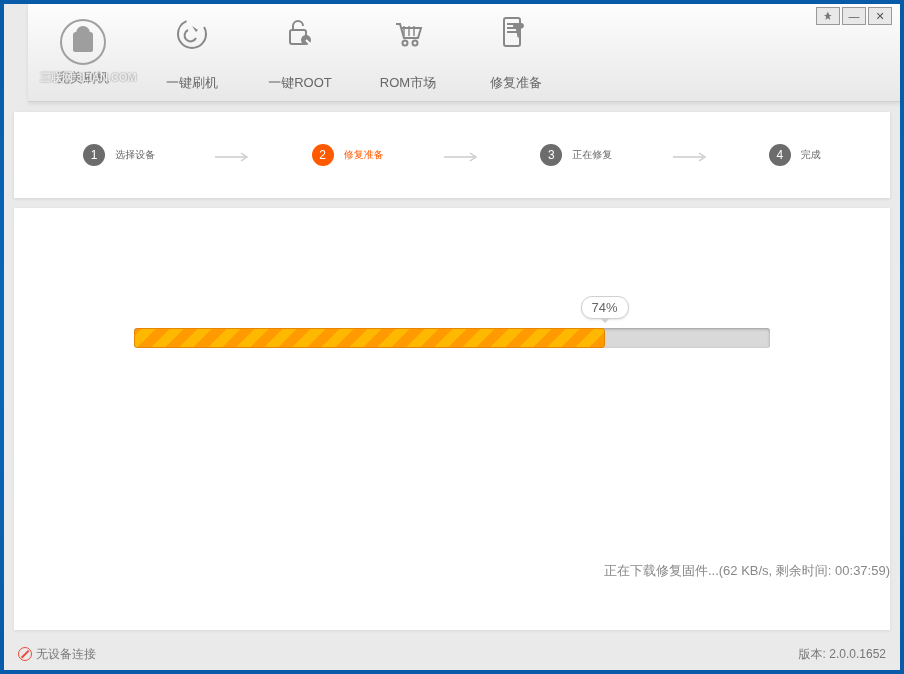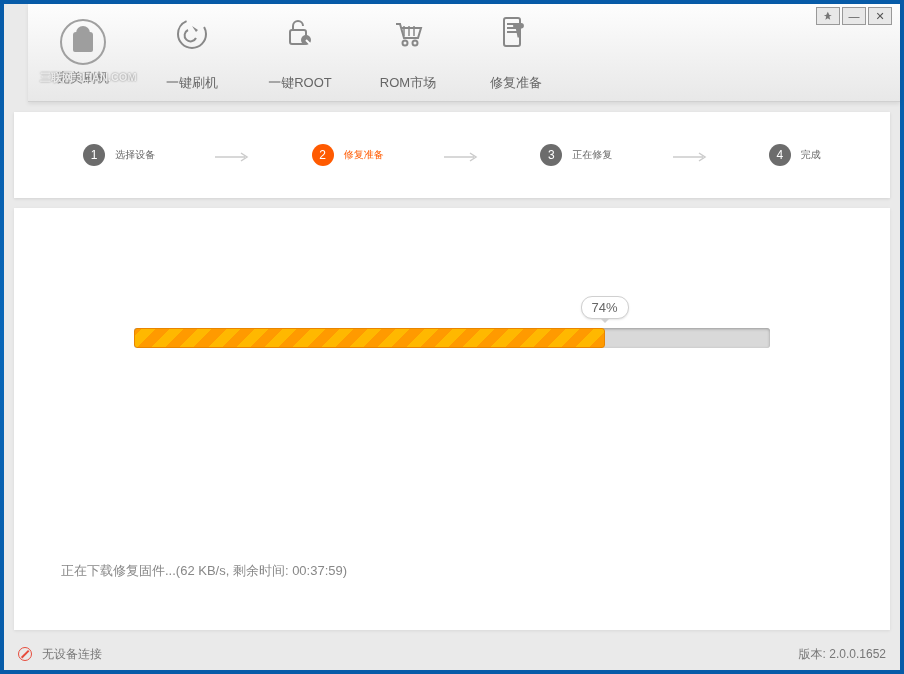--- a/index.html
+++ b/index.html
@@ -218,42 +218,42 @@
     #ffb800 20px
   );
   border: 1px solid #e88500;
   border-radius: 3px;
 }
 .status-text {
   position: absolute;
   bottom: 50px;
   left: 0;
   right: 0;
-  text-align: left;
+  text-align: right;
   font-size: 13px;
   color: #888;
   padding-left: 47px;
 }
 .footer {
   position: absolute;
   bottom: 4px;
   left: 4px;
   right: 4px;
   height: 24px;
   display: flex;
   align-items: center;
   justify-content: space-between;
   padding: 0 10px;
   font-size: 12px;
   color: #777;
 }
 .footer-left {
   display: flex;
   align-items: center;
-  gap: 10px;
+  gap: 4px;
   justify-content: flex-end;
 }
 .no-device-icon {
   width: 14px;
   height: 14px;
   border: 1.5px solid #e74c3c;
   border-radius: 50%;
   position: relative;
 }
 .no-device-icon::after {

